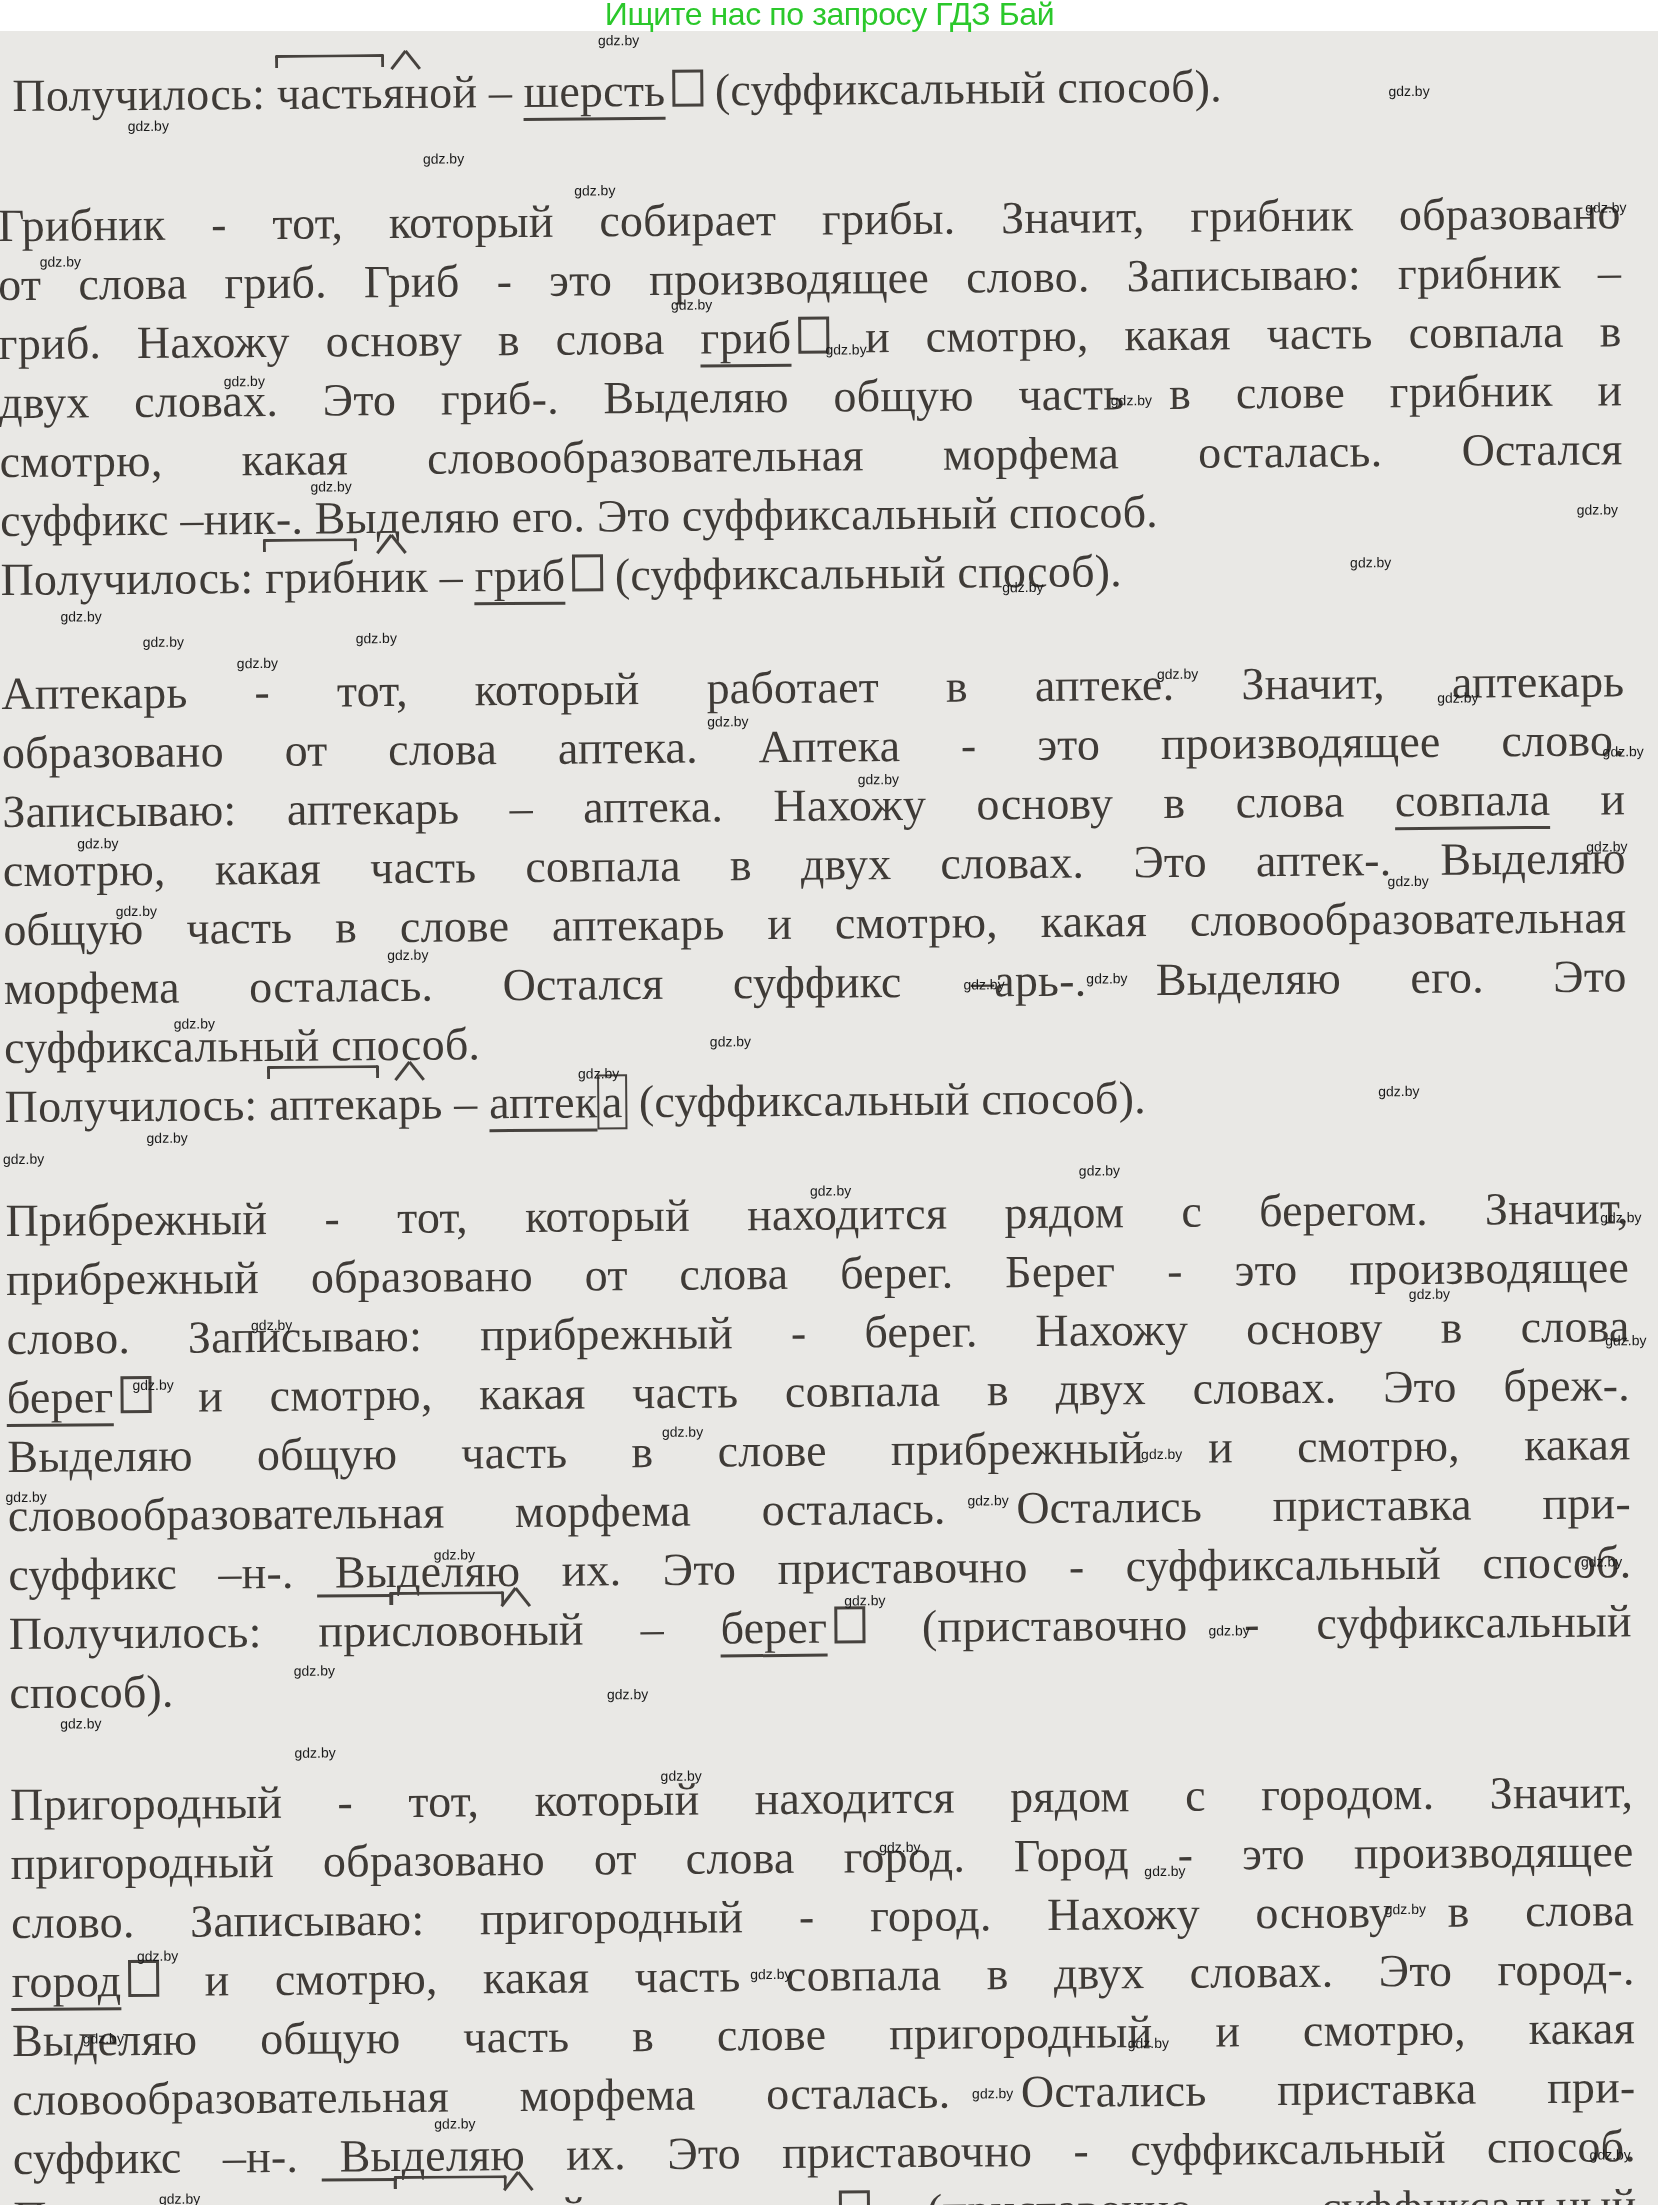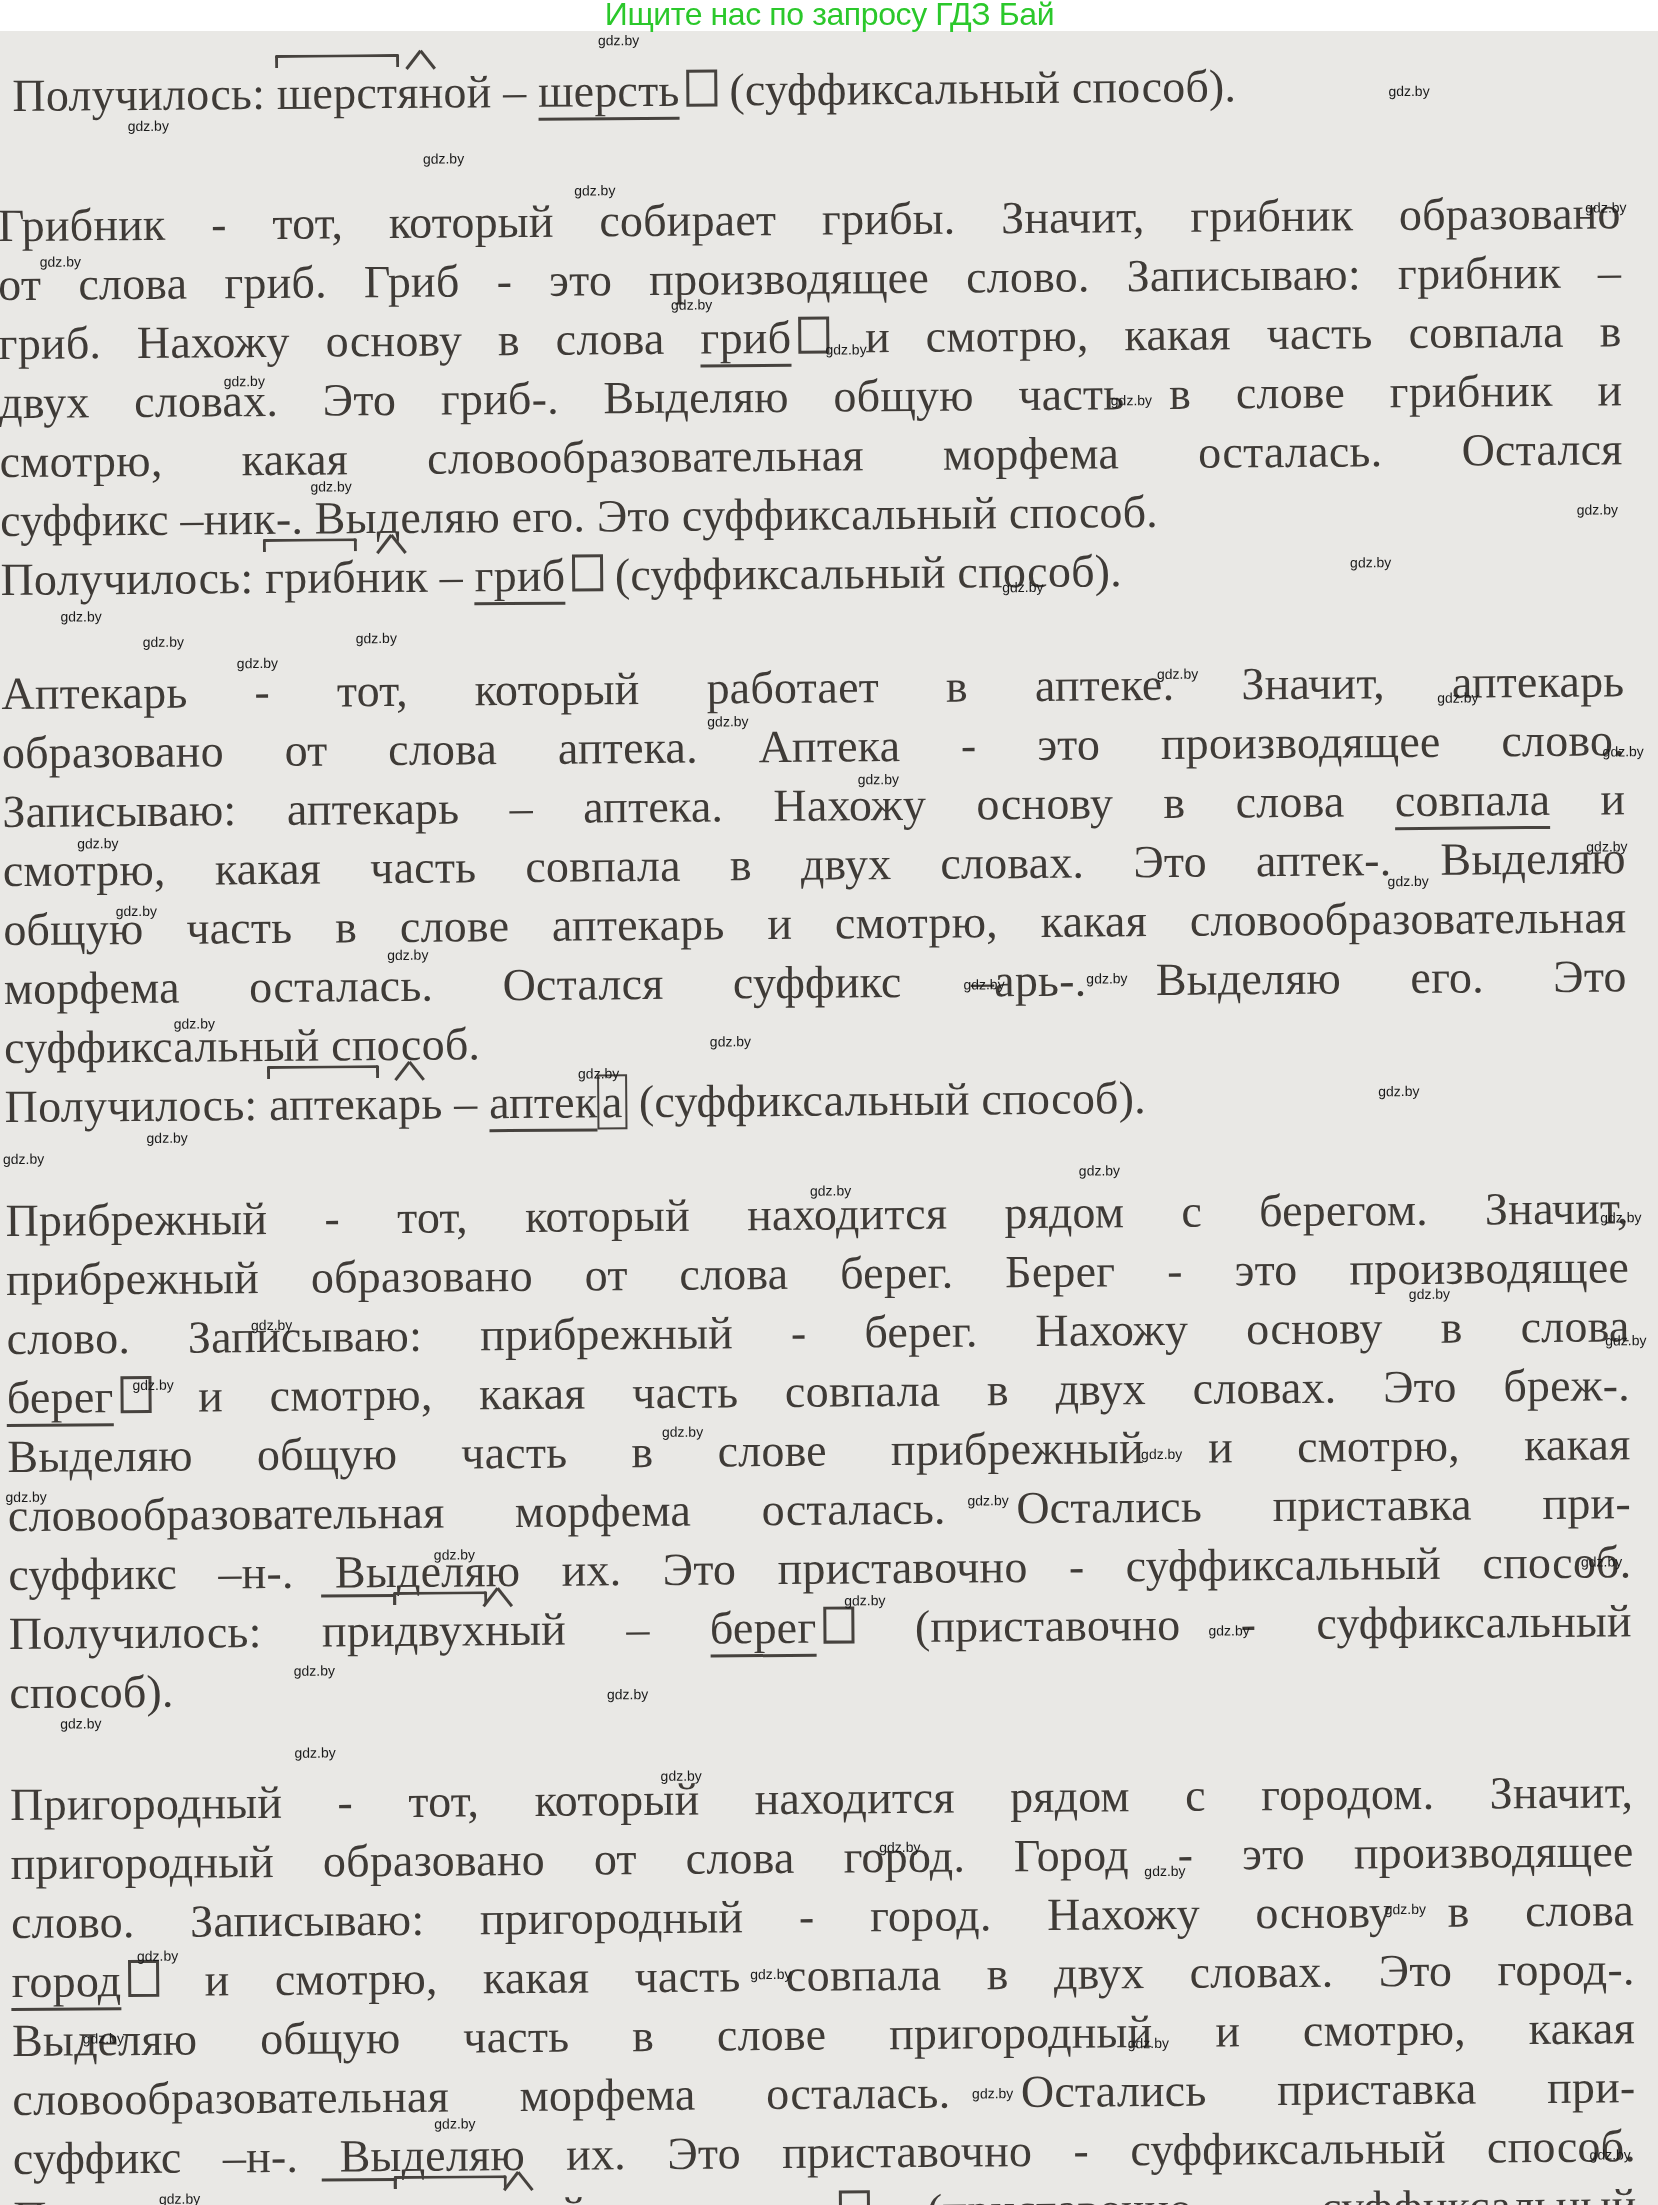--- a/index.html
+++ b/index.html
@@ -67,21 +67,21 @@
 
 <div class="page"></div>
 
 <div class="banner">
   <span>Ищите нас по запросу ГДЗ Бай</span>
 </div>
 
 <div class="sheet">
   <div>
       <div class="tblock" style="top: 66px; left: 31px;">
-        <div class="tline"><span>Получилось: </span><span class="m-root">шерст</span><span class="m-suf">ян</span><span>ой</span><span> – </span><span class="m-stem">шерсть</span><span class="m-zero"></span><span>  (суффиксальный способ).</span></div>
+        <div class="tline"><span>Получилось: </span><span class="m-root">часть</span><span class="m-suf">ян</span><span>ой</span><span> – </span><span class="m-stem">шерсть</span><span class="m-zero"></span><span>  (суффиксальный способ).</span></div>
       </div>
       <div class="tblock" data-wrapped="true" style="top: 196px; left: 15.4px; width: 1623px;">
         <div class="tline just"><span>Грибник  - тот, который собирает грибы. Значит, грибник образовано</span></div>
         <div class="tline just"><span>от слова гриб. Гриб - это производящее слово. Записываю: грибник –</span></div>
         <div class="tline just"><span>гриб. Нахожу основу в слова </span><span class="m-stem">гриб</span><span class="m-zero"></span><span> и смотрю, какая часть совпала в</span></div>
         <div class="tline just"><span>двух словах. Это гриб-. Выделяю общую часть в слове грибник  и</span></div>
         <div class="tline just"><span>смотрю, какая словообразовательная морфема осталась. Остался</span></div>
         <div class="tline"><span>суффикс –ник-. Выделяю его. Это суффиксальный способ.</span></div>
         <div class="tline"><span>Получилось: </span><span class="m-root">гриб</span><span class="m-suf">ник</span><span> – </span><span class="m-stem">гриб</span><span class="m-zero"></span><span>  (суффиксальный способ).</span></div>
       </div>
@@ -96,21 +96,21 @@
         <div class="tline"><span>Получилось: </span><span class="m-root">аптек</span><span class="m-suf">арь</span><span> – </span><span class="m-stem">аптек</span><span class="m-boxl">а</span><span> (суффиксальный способ).</span></div>
       </div>
       <div class="tblock" data-wrapped="true" style="top: 1191px; left: 15.4px; width: 1623px;">
         <div class="tline just"><span>Прибрежный  - тот, который находится рядом с берегом. Значит,</span></div>
         <div class="tline just"><span>прибрежный образовано от слова берег. Берег - это производящее</span></div>
         <div class="tline just"><span>слово. Записываю: прибрежный - берег. Нахожу основу в слова</span></div>
         <div class="tline just"><span class="m-stem">берег</span><span class="m-zero"></span><span>  и смотрю, какая часть совпала в двух словах. Это бреж-.</span></div>
         <div class="tline just"><span>Выделяю общую часть в слове прибрежный и смотрю, какая</span></div>
         <div class="tline just"><span>словообразовательная морфема осталась. Остались приставка при-</span></div>
         <div class="tline just"><span>суффикс –н-. Выделяю их. Это приставочно - суффиксальный способ.</span></div>
-        <div class="tline just"><span>Получилось: </span><span class="m-pre">при</span><span class="m-root">двух</span><span class="m-suf">н</span><span>ый</span><span> – </span><span class="m-stem">берег</span><span class="m-zero"></span><span> (приставочно - суффиксальный</span></div>
+        <div class="tline just"><span>Получилось: </span><span class="m-pre">при</span><span class="m-root">слово</span><span class="m-suf">н</span><span>ый</span><span> – </span><span class="m-stem">берег</span><span class="m-zero"></span><span> (приставочно - суффиксальный</span></div>
         <div class="tline"><span>способ).</span></div>
       </div>
       <div class="tblock" data-wrapped="true" style="top: 1775px; left: 15.4px; width: 1623px;">
         <div class="tline just"><span>Пригородный - тот, который находится рядом с городом. Значит,</span></div>
         <div class="tline just"><span>пригородный образовано от слова город. Город - это производящее</span></div>
         <div class="tline just"><span>слово. Записываю: пригородный - город. Нахожу основу в слова</span></div>
         <div class="tline just"><span class="m-stem">город</span><span class="m-zero"></span><span>  и смотрю, какая часть совпала в двух словах. Это город-.</span></div>
         <div class="tline just"><span>Выделяю общую часть в слове пригородный и смотрю, какая</span></div>
         <div class="tline just"><span>словообразовательная морфема осталась. Остались приставка при-</span></div>
         <div class="tline just"><span>суффикс –н-. Выделяю их. Это приставочно - суффиксальный способ.</span></div>

